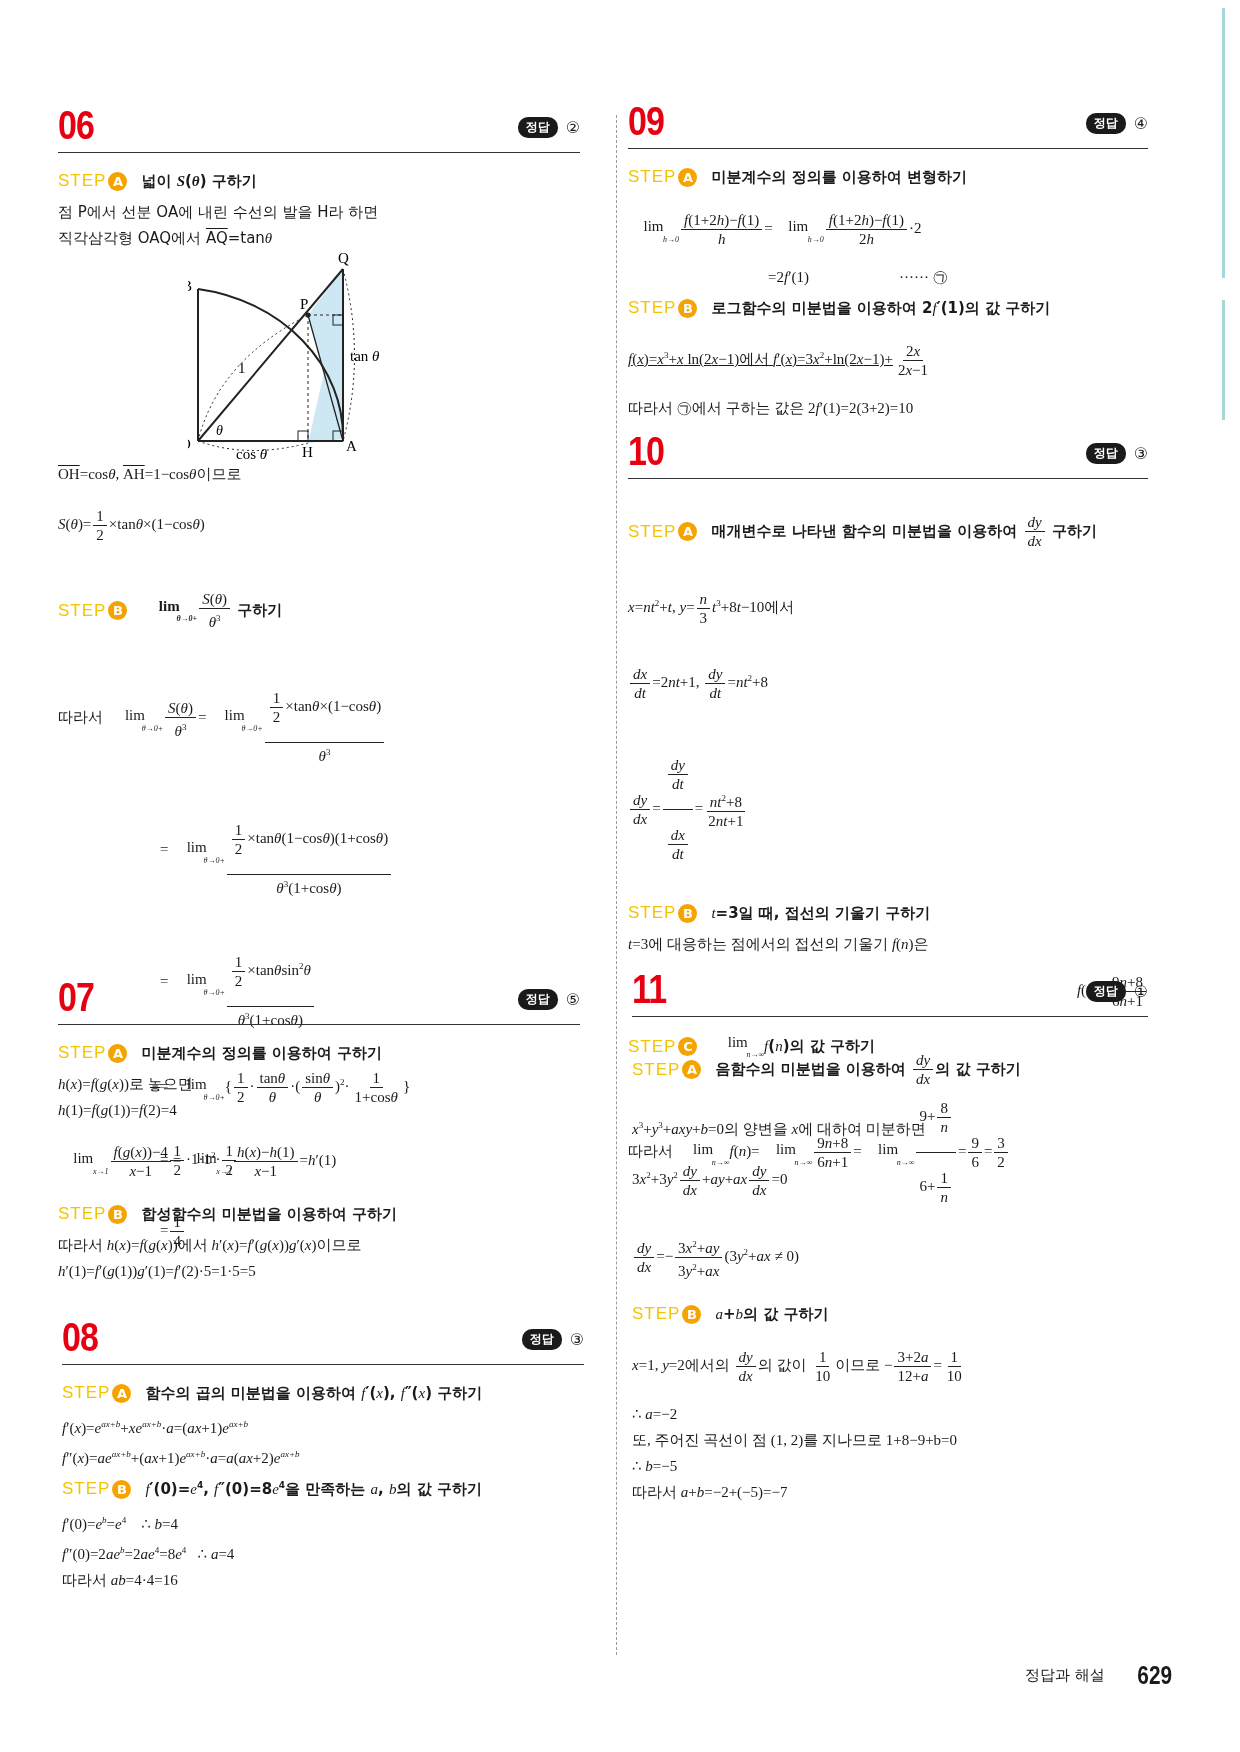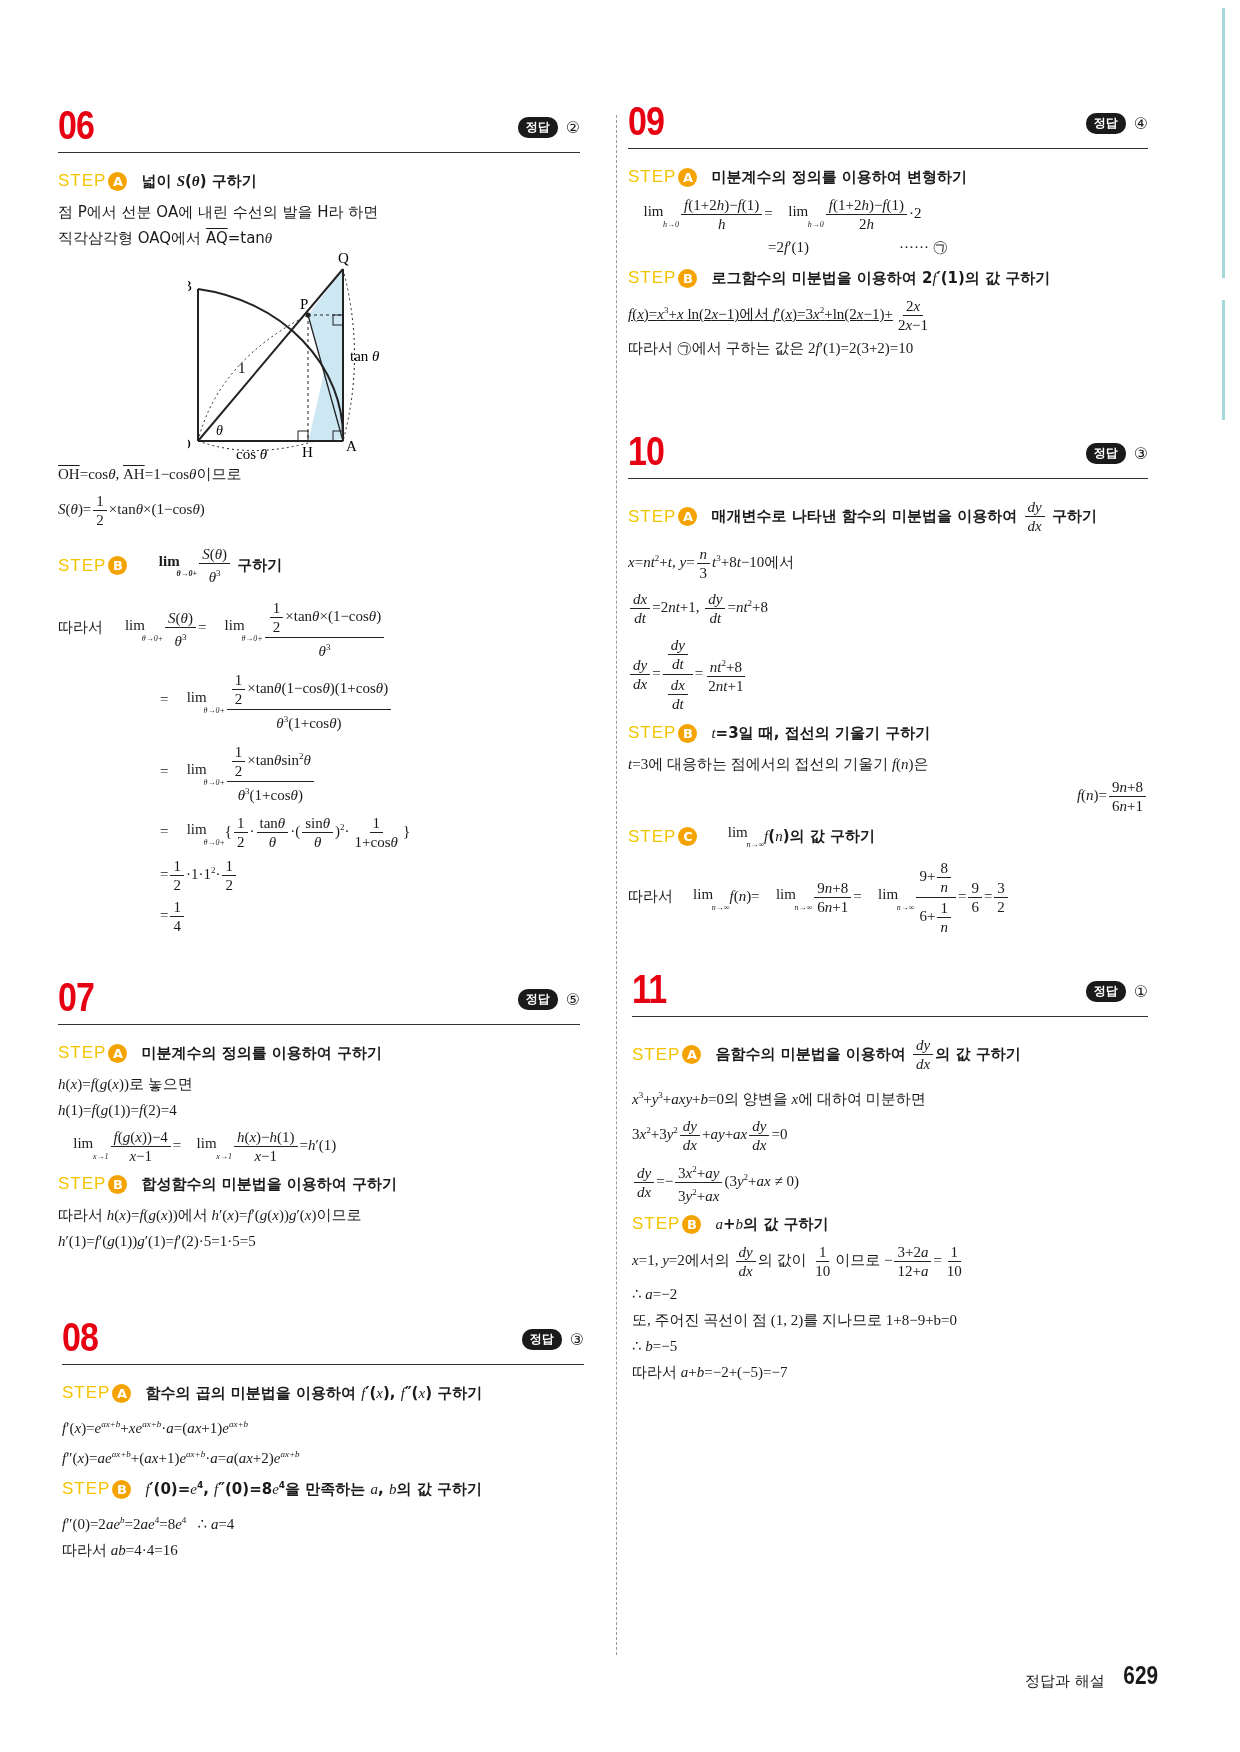--- a/index.html
+++ b/index.html
@@ -9,29 +9,29 @@
   .col{position:absolute;}
   .qhead{position:relative;height:52px;border-bottom:1.6px solid #333;margin-bottom:18px;}
   .qnum{position:absolute;left:0;bottom:4px;font-family:"Liberation Sans",sans-serif;font-weight:bold;font-size:40px;color:#e60012;letter-spacing:-1px;transform:scaleX(0.85);transform-origin:left bottom;}
   .ans{position:absolute;right:0;bottom:14px;display:flex;align-items:center;gap:8px;}
   .ans-badge{background:#1a1a1a;color:#fff;border-radius:10px;font-size:12px;padding:2px 8px;font-weight:bold;}
   .ans-num{font-size:16px;}
   .step{display:flex;align-items:center;margin:8px 0 8px 0;font-size:15px;font-weight:bold;}
   .step-word{color:#f5c400;font-family:"Liberation Sans",sans-serif;font-weight:normal;font-size:17px;letter-spacing:1px;}
   .step-letter{display:inline-block;width:19px;height:19px;border-radius:50%;background:#f5a300;color:#fff;font-size:13px;text-align:center;line-height:19px;margin-left:2px;margin-right:14px;font-weight:bold;}
   .line{font-size:15px;line-height:26px;white-space:nowrap;}
-  .frac{display:inline-flex;flex-direction:column;align-items:center;vertical-align:middle;margin:1px 2px;}
+  .frac{display:inline-flex;flex-direction:column;align-items:center;vertical-align:middle;margin:16px 2px;}
   .frac .n{border-bottom:1px solid #222;padding:0 3px;line-height:18px;}
   .frac .d{padding:0 3px;line-height:18px;}
   .lim{display:inline-flex;flex-direction:column;align-items:center;vertical-align:middle;font-family:"Liberation Serif",serif;}
   .lim small{font-size:8px;font-style:italic;line-height:8px;padding-left:35px;}
   .divider{position:absolute;left:616px;top:115px;height:1540px;border-left:1px dashed #999;}
   .sidebar-line{position:absolute;left:1222px;top:8px;width:3px;height:270px;background:#a6d7d9;}
   .sidebar-line2{position:absolute;left:1222px;top:300px;width:3px;height:120px;background:#a6d7d9;}
-  .footer{position:absolute;left:1025px;top:1660px;display:flex;align-items:flex-end;gap:14px;}
+  .footer{position:absolute;left:1025px;top:1660px;display:flex;align-items:center;gap:28px;}
   .footer-label{font-size:15px;}
   .footer-num{font-size:26px;font-weight:bold;font-family:"Liberation Sans",sans-serif;transform:scaleX(0.8);}
   sup{font-size:9px;}
 </style>
 </head>
 <body>
 
 <div class="sidebar-line"></div>
 <div class="sidebar-line2"></div>
 <div class="divider"></div>
@@ -195,20 +195,21 @@
         <span class="step-letter">A</span>
       <span>함수의 곱의 미분법을 이용하여 <span class="it" style="font-weight:normal">f</span>′(<span class="it" style="font-weight:normal">x</span>), <span class="it" style="font-weight:normal">f</span>″(<span class="it" style="font-weight:normal">x</span>) 구하기</span>
     </div>
     <div class="line serif"><span class="it">f</span>′(<span class="it">x</span>)=<span class="it">e</span><sup class="it">ax+b</sup>+<span class="it">xe</span><sup class="it">ax+b</sup>·<span class="it">a</span>=(<span class="it">ax</span>+1)<span class="it">e</span><sup class="it">ax+b</sup></div>
     <div class="line serif"><span class="it">f</span>″(<span class="it">x</span>)=<span class="it">ae</span><sup class="it">ax+b</sup>+(<span class="it">ax</span>+1)<span class="it">e</span><sup class="it">ax+b</sup>·<span class="it">a</span>=<span class="it">a</span>(<span class="it">ax</span>+2)<span class="it">e</span><sup class="it">ax+b</sup></div>
     <div class="step">
       <span class="step-word">STEP</span>
         <span class="step-letter">B</span>
       <span><span class="it" style="font-weight:normal">f</span>′(0)=<span class="it" style="font-weight:normal">e</span><sup>4</sup>, <span class="it" style="font-weight:normal">f</span>″(0)=8<span class="it" style="font-weight:normal">e</span><sup>4</sup>을 만족하는 <span class="it" style="font-weight:normal">a</span>, <span class="it" style="font-weight:normal">b</span>의 값 구하기</span>
     </div>
+    <div class="line serif"><span class="it">f</span>′(0)=<span class="it">e<sup>b</sup></span>=<span class="it">e</span><sup>4</sup>&nbsp;&nbsp;&nbsp;&nbsp;∴ <span class="it">b</span>=4</div>
     <div class="line serif"><span class="it">f</span>″(0)=2<span class="it">ae<sup>b</sup></span>=2<span class="it">ae</span><sup>4</sup>=8<span class="it">e</span><sup>4</sup>&nbsp;&nbsp;&nbsp;∴ <span class="it">a</span>=4</div>
     <div class="line serif">따라서 <span class="it">ab</span>=4·4=16</div>
   </section>
 </div>
 
 <div class="col" style="left:628px;top:96px;width:520px;">
 
   <section>
     <div class="qhead">
       <span class="qnum">09</span>

